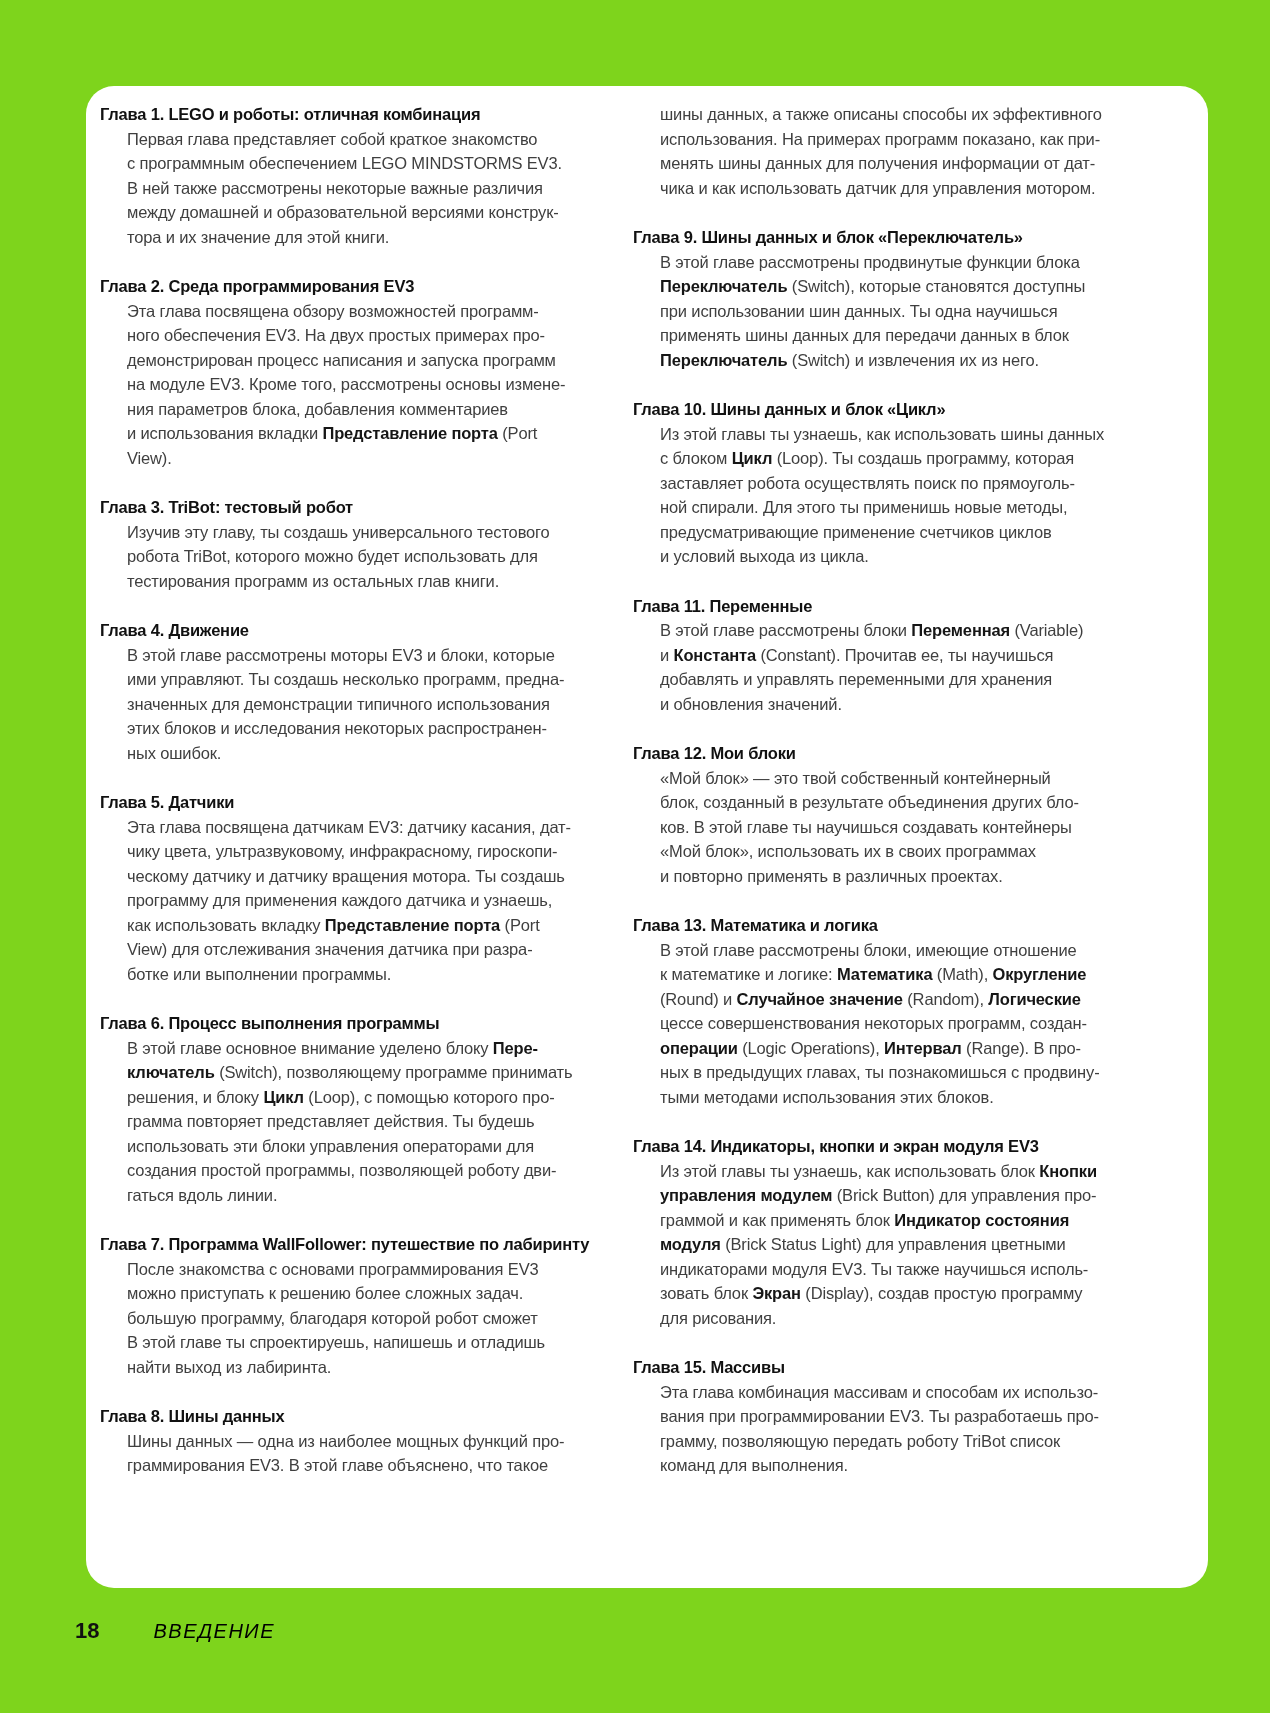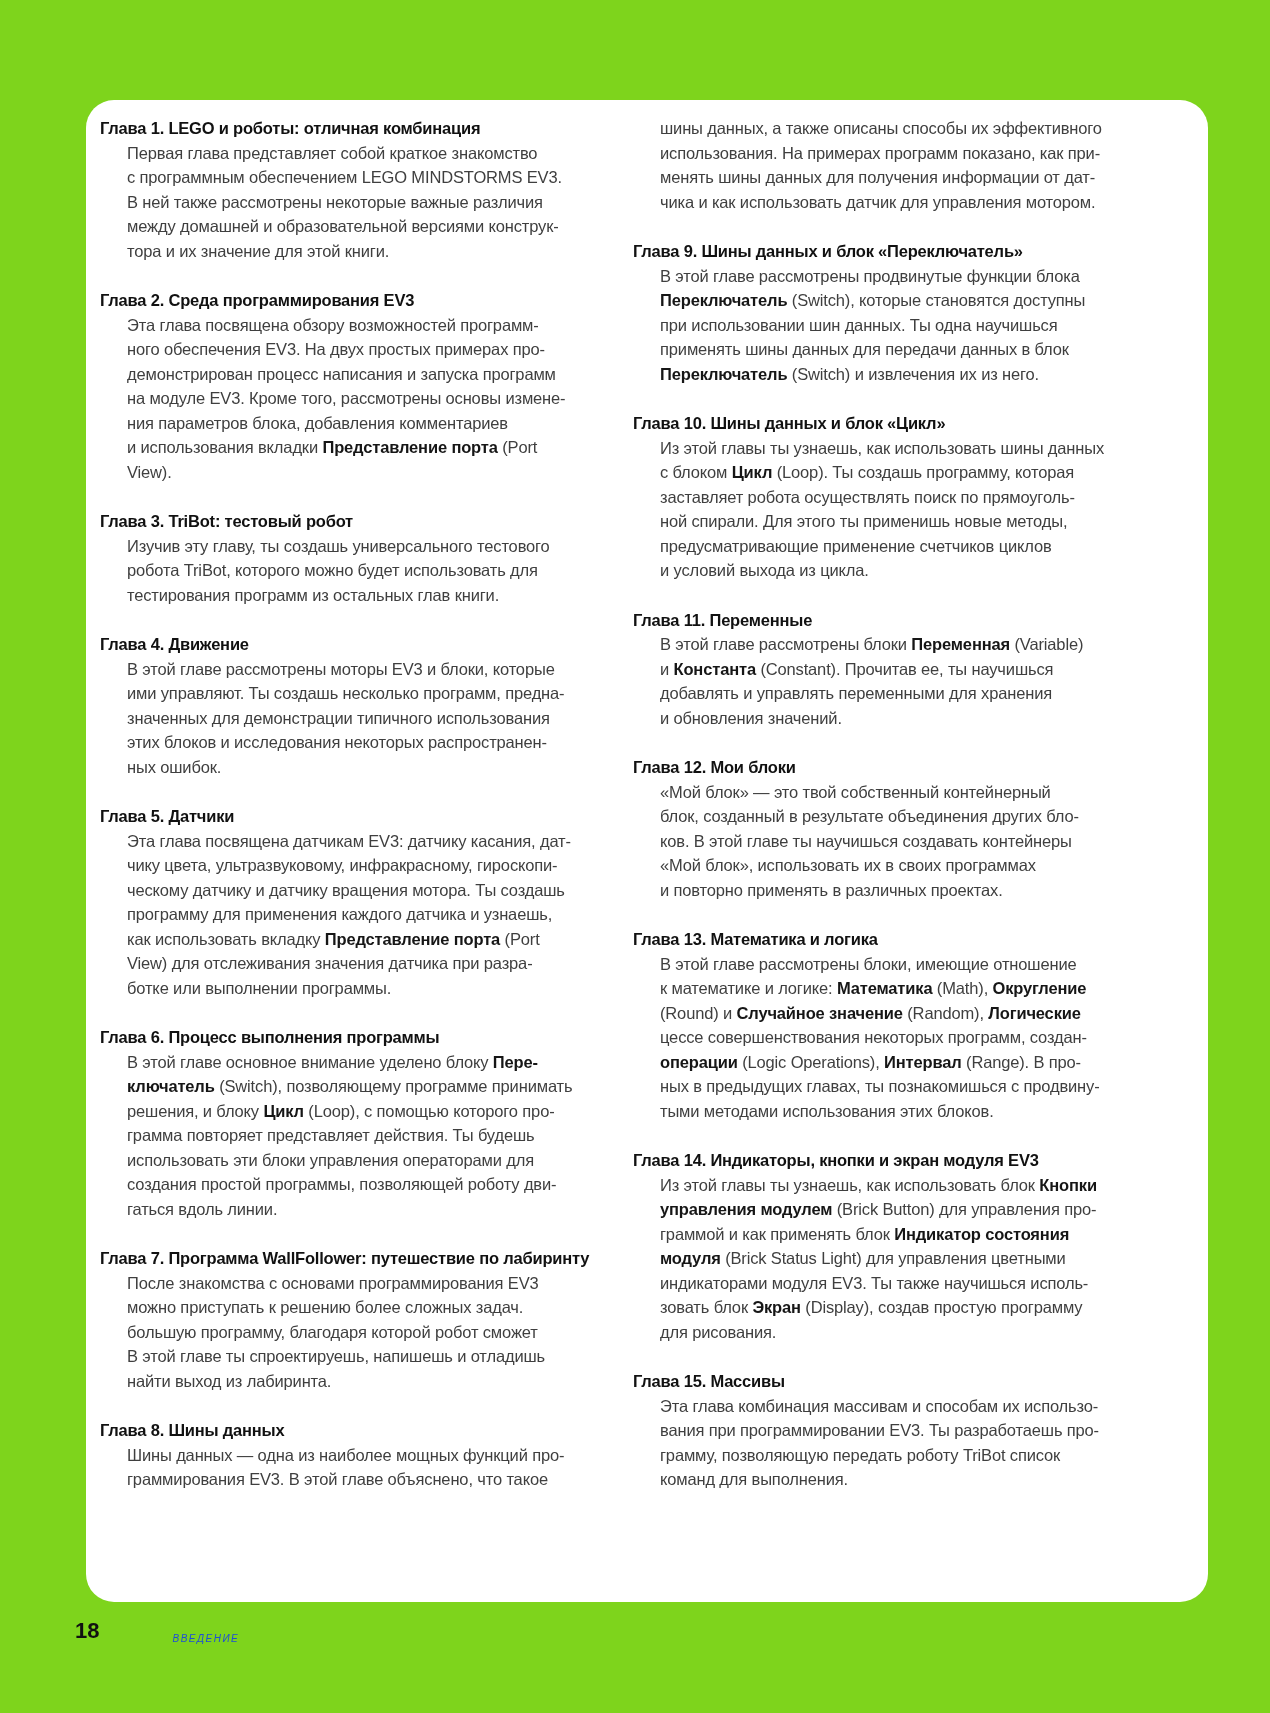--- a/index.html
+++ b/index.html
@@ -4,21 +4,21 @@
 <style>
   html,body{margin:0;padding:0;}
   body{
     width:1270px;height:1713px;
     background:var(--green,#7ed41c);
     font-family:"Liberation Sans",sans-serif;
     position:relative;
     -webkit-font-smoothing:antialiased;
   }
   .card{
-    position:absolute;left:86px;top:100px;
+    position:absolute;left:86px;top:86px;
     width:1122px;height:1502px;
     background:var(--card,#ffffff);
     border-radius:28px;
     box-sizing:border-box;
     padding:16px 0 0 14px;
     display:flex;
   }
   .col{box-sizing:border-box;}
   .col-left{width:505px;margin-right:28px;}
   .col-right{width:560px;}
@@ -31,28 +31,28 @@
   }
   .chapter p{
     margin:0 0 0 27px;
     font-size:16.5px;color:#3f3f3f;
     line-height:24.5px;letter-spacing:-0.15px;
   }
   .chapter p .line{display:block;white-space:nowrap;}
   .chapter p .b{font-weight:bold;color:#161616;}
   .footer{
     position:absolute;left:75px;top:1618px;
-    display:flex;align-items:flex-end;gap:45px;
+    display:flex;align-items:center;
   }
   .pagenum{
     font-size:22px;font-weight:bold;color:#111111;
   }
   .section{
-    margin-left:28px;
-    font-size:10px;font-style:italic;color:#1d4ed8;
+    margin-left:54px;
+    font-size:20px;font-style:italic;color:#000000;
     letter-spacing:1.5px;
   }
 </style>
 </head>
 <body style="--green: #7ed41c; --card: #ffffff;">
 
 <div class="page">
   <div class="card">
     <div class="col col-left" id="col-left">
         <section class="chapter">

